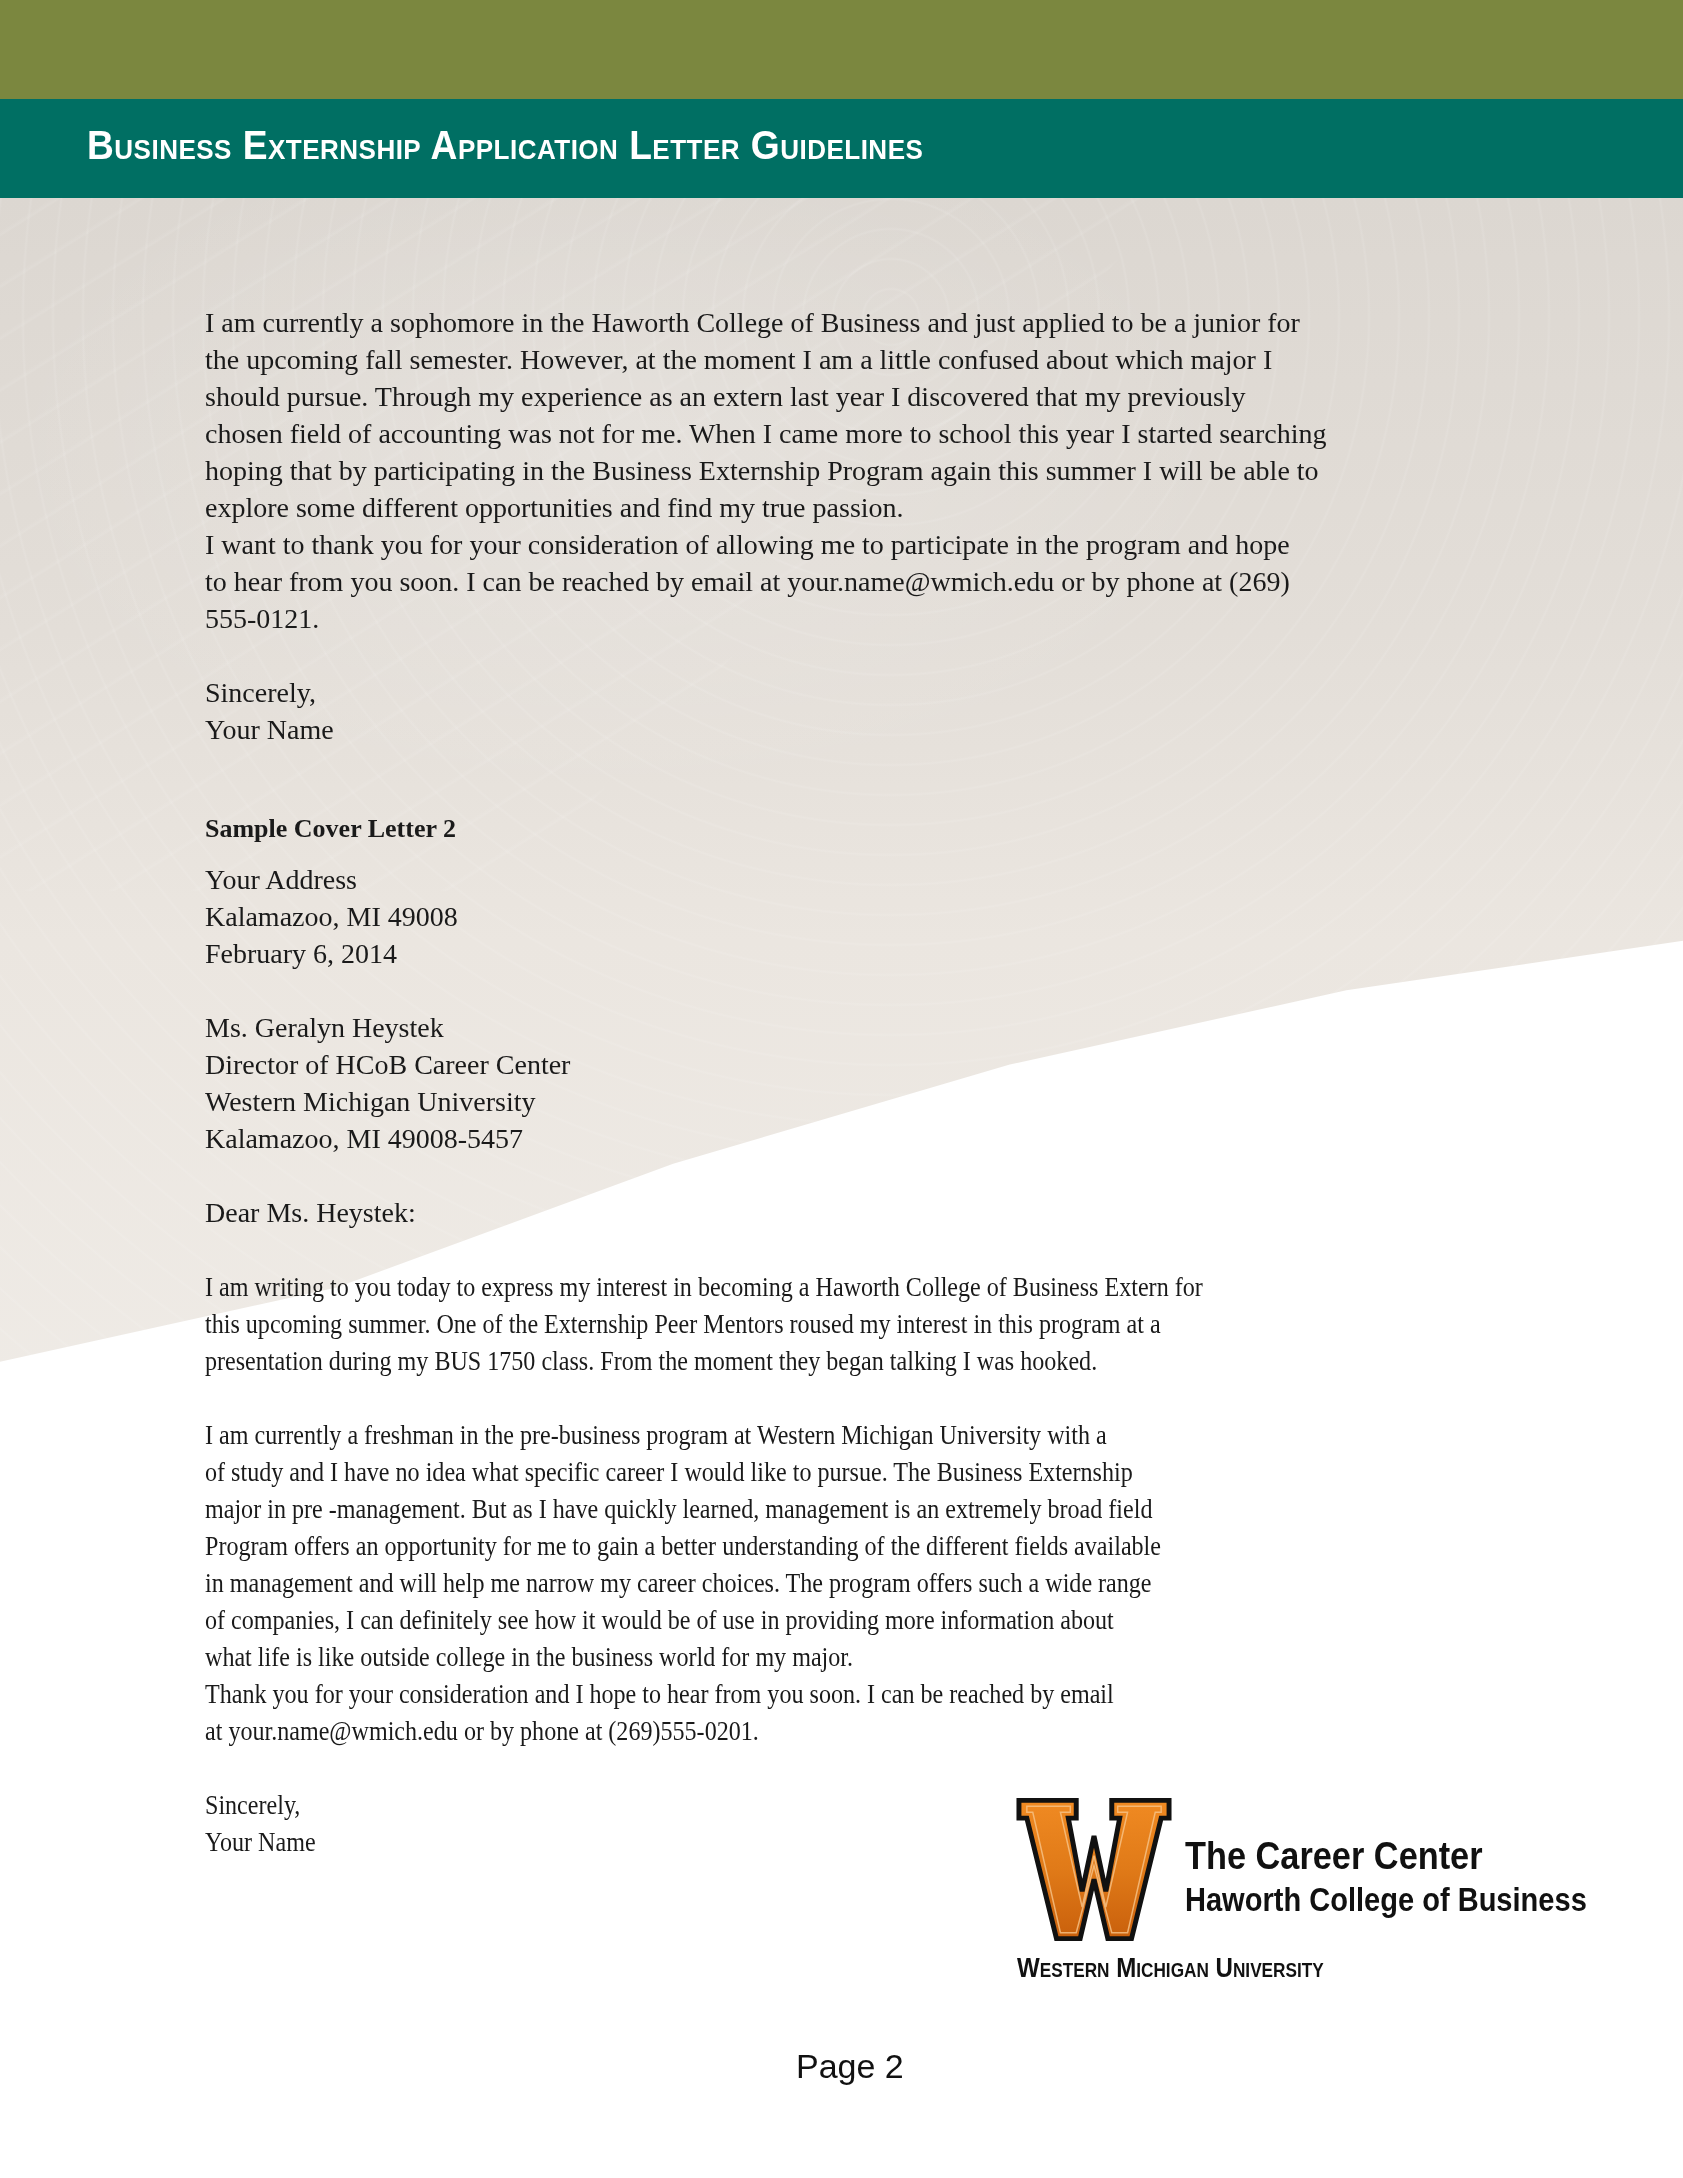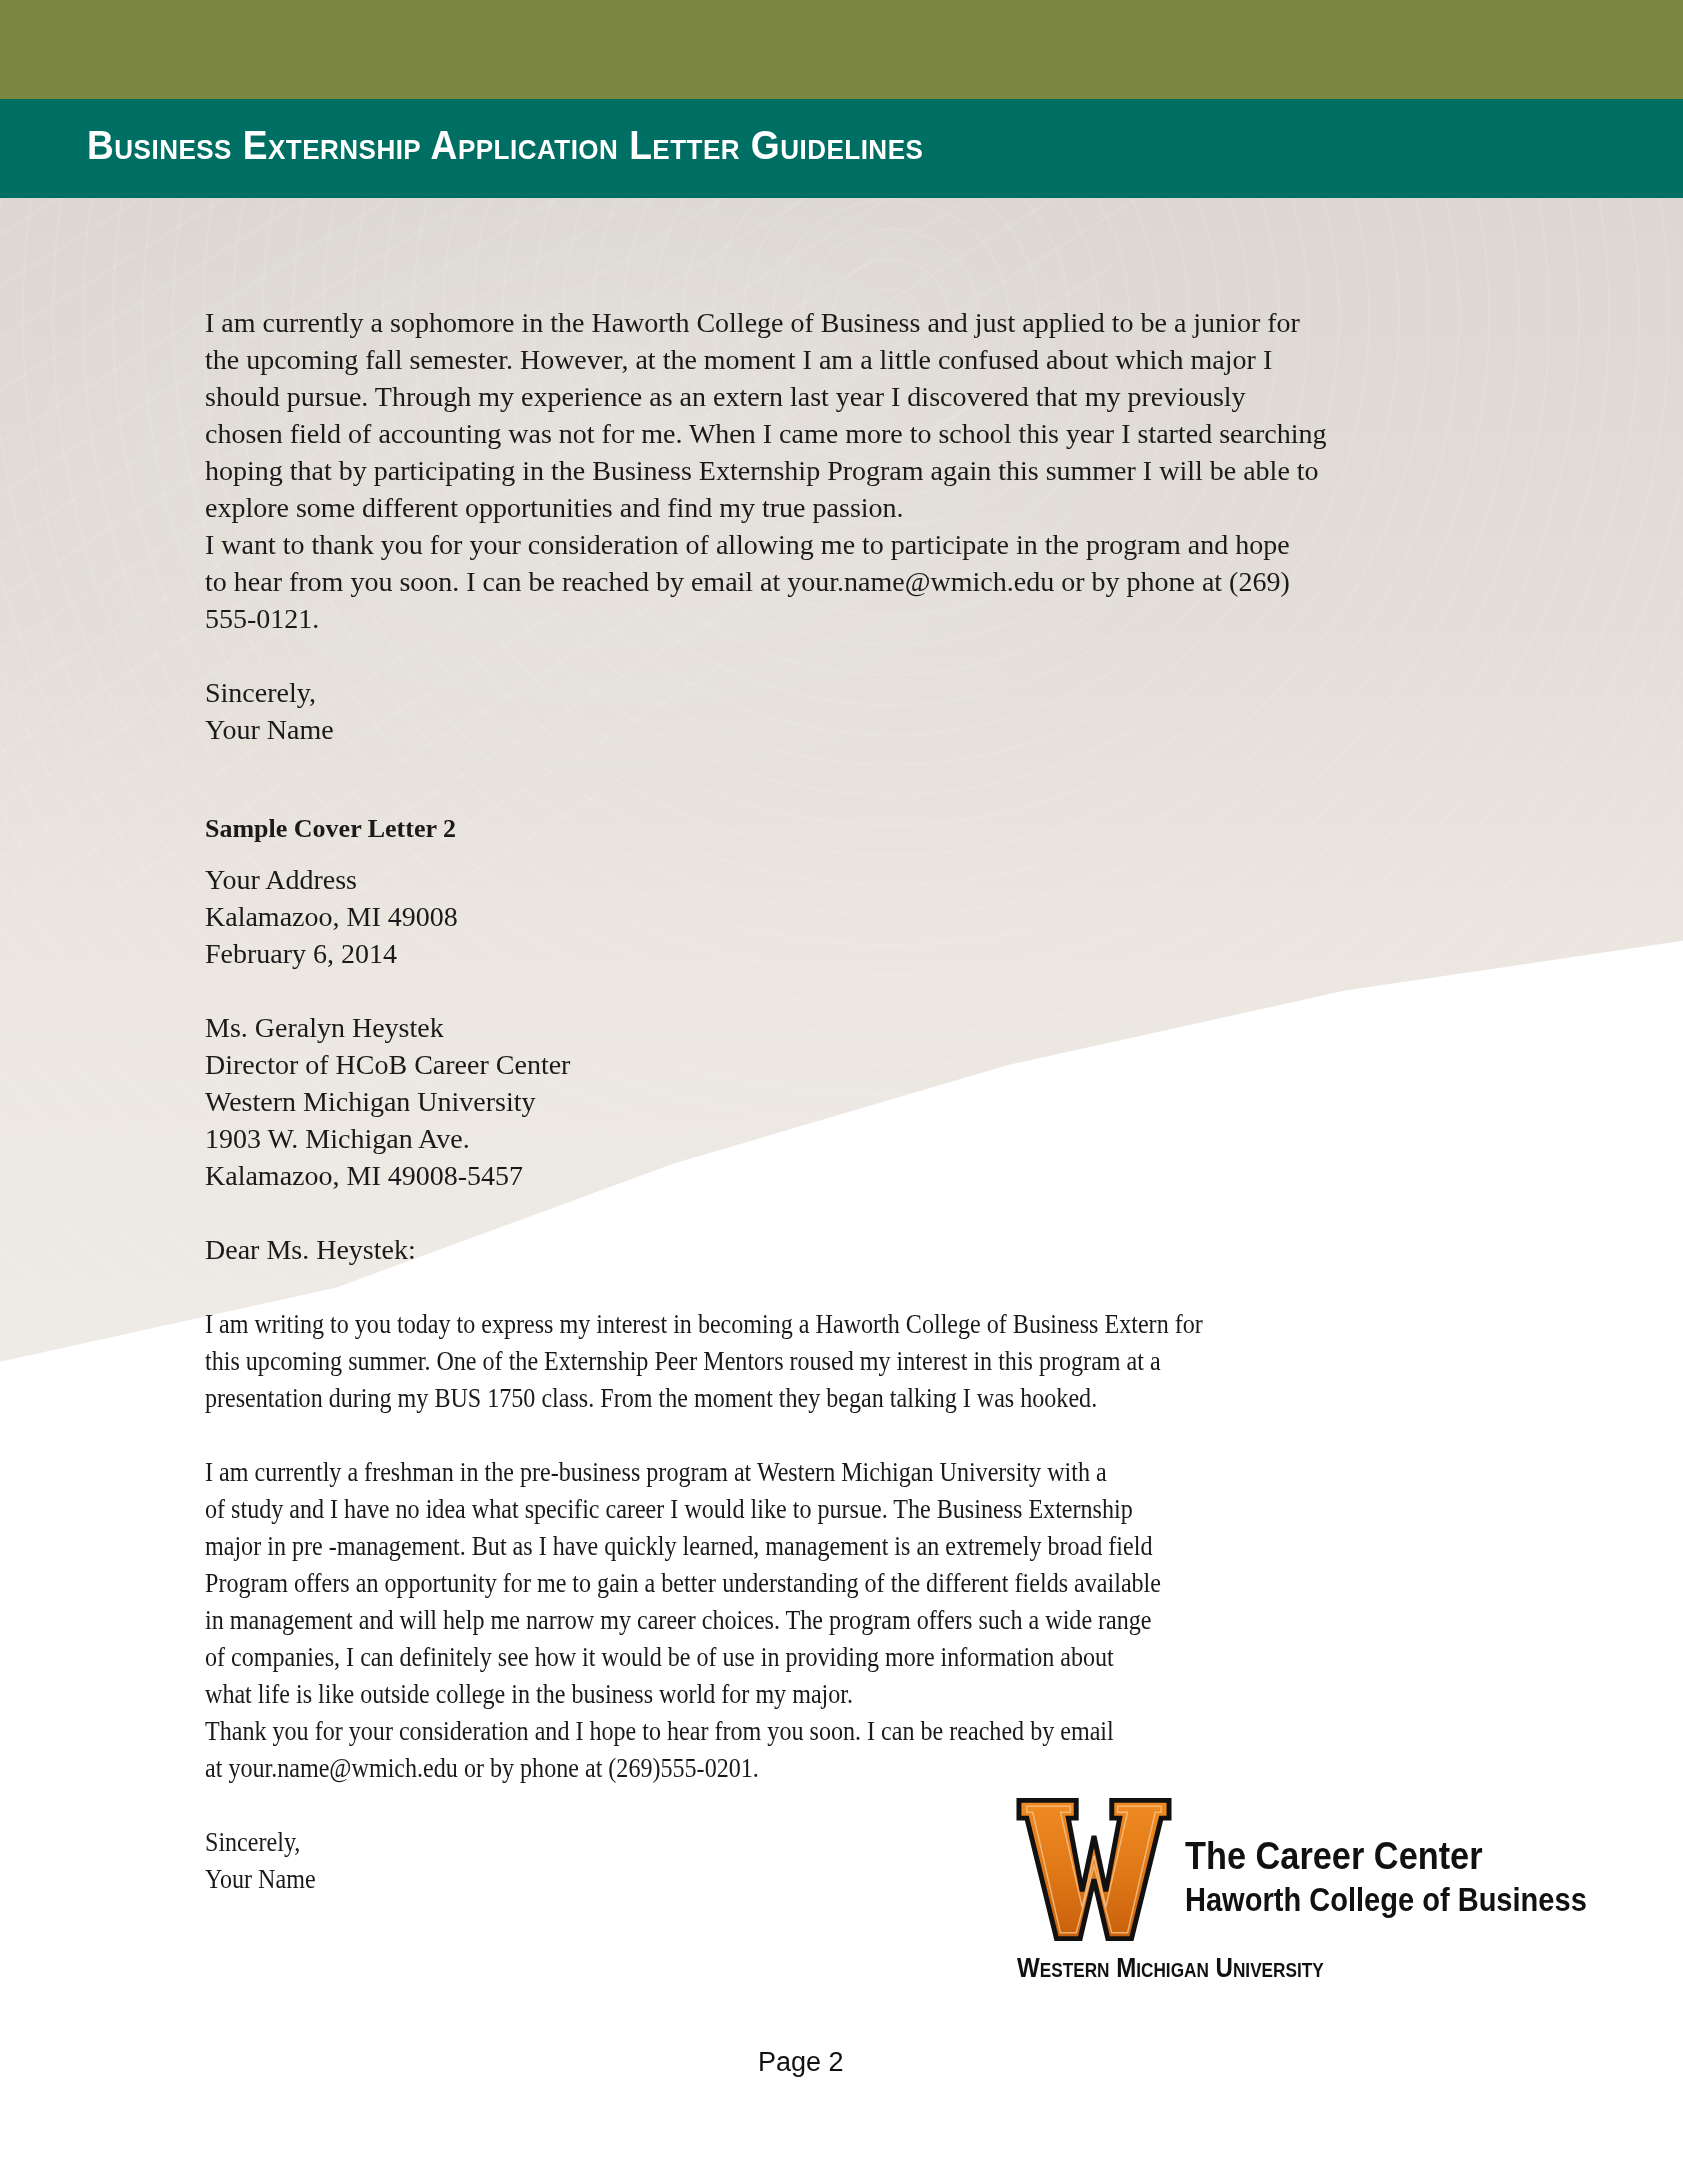--- a/index.html
+++ b/index.html
@@ -48,23 +48,23 @@
     .gap { height: 37px; }
     .heading {
       font-weight: bold; font-size: 26px; line-height: 40px; margin: 0 0 12px 0;
     }
     .condensed {
       display: inline-block; transform: scaleX(0.86); transform-origin: left center;
       white-space: nowrap;
     }
     .line { display: block; white-space: nowrap; }
     .page-num {
-      position: absolute; left: 758px; top: 2047px;
+      position: absolute; left: 796px; top: 2047px;
       font-family: "Liberation Sans", "DejaVu Sans", sans-serif;
-      font-size: 27px; color: #111;
+      font-size: 34px; color: #111;
     }
     .logo { position: absolute; left: 988px; top: 1796px; width: 594px; height: 198px; margin-left: 27px; }
     .logo-w { position: absolute; left: 0; top: 0; width: 158px; height: 147px; }
     .logo-text1, .logo-text2 {
       position: absolute; left: 170px;
       font-family: "Liberation Sans", "DejaVu Sans", sans-serif;
       font-weight: bold; color: #111; white-space: nowrap;
       transform: scaleX(0.88); transform-origin: left center;
     }
     .logo-text1 { top: 38px; font-size: 39px; }
@@ -114,21 +114,20 @@
   <div>
     <span class="line">Your Address</span>
     <span class="line">Kalamazoo, MI 49008</span>
     <span class="line">February 6, 2014</span>
   </div>
   <div class="gap"></div>
   <div>
     <span class="line">Ms. Geralyn Heystek</span>
     <span class="line">Director of HCoB Career Center</span>
     <span class="line">Western Michigan University</span>
-    <span class="line">1903 W. Michigan Ave.</span>
     <span class="line">Kalamazoo, MI 49008-5457</span>
   </div>
   <div class="gap"></div>
   <span class="line">Dear Ms. Heystek:</span>
   <div class="gap"></div>
 
   <div>
     <span class="line"><span class="condensed">I am writing to you today to express my interest in becoming a Haworth College of Business Extern for</span></span>
     <span class="line"><span class="condensed">this upcoming summer. One of the Externship Peer Mentors roused my interest in this program at a</span></span>
     <span class="line"><span class="condensed">presentation during my BUS 1750 class. From the moment they began talking I was hooked.</span></span>

